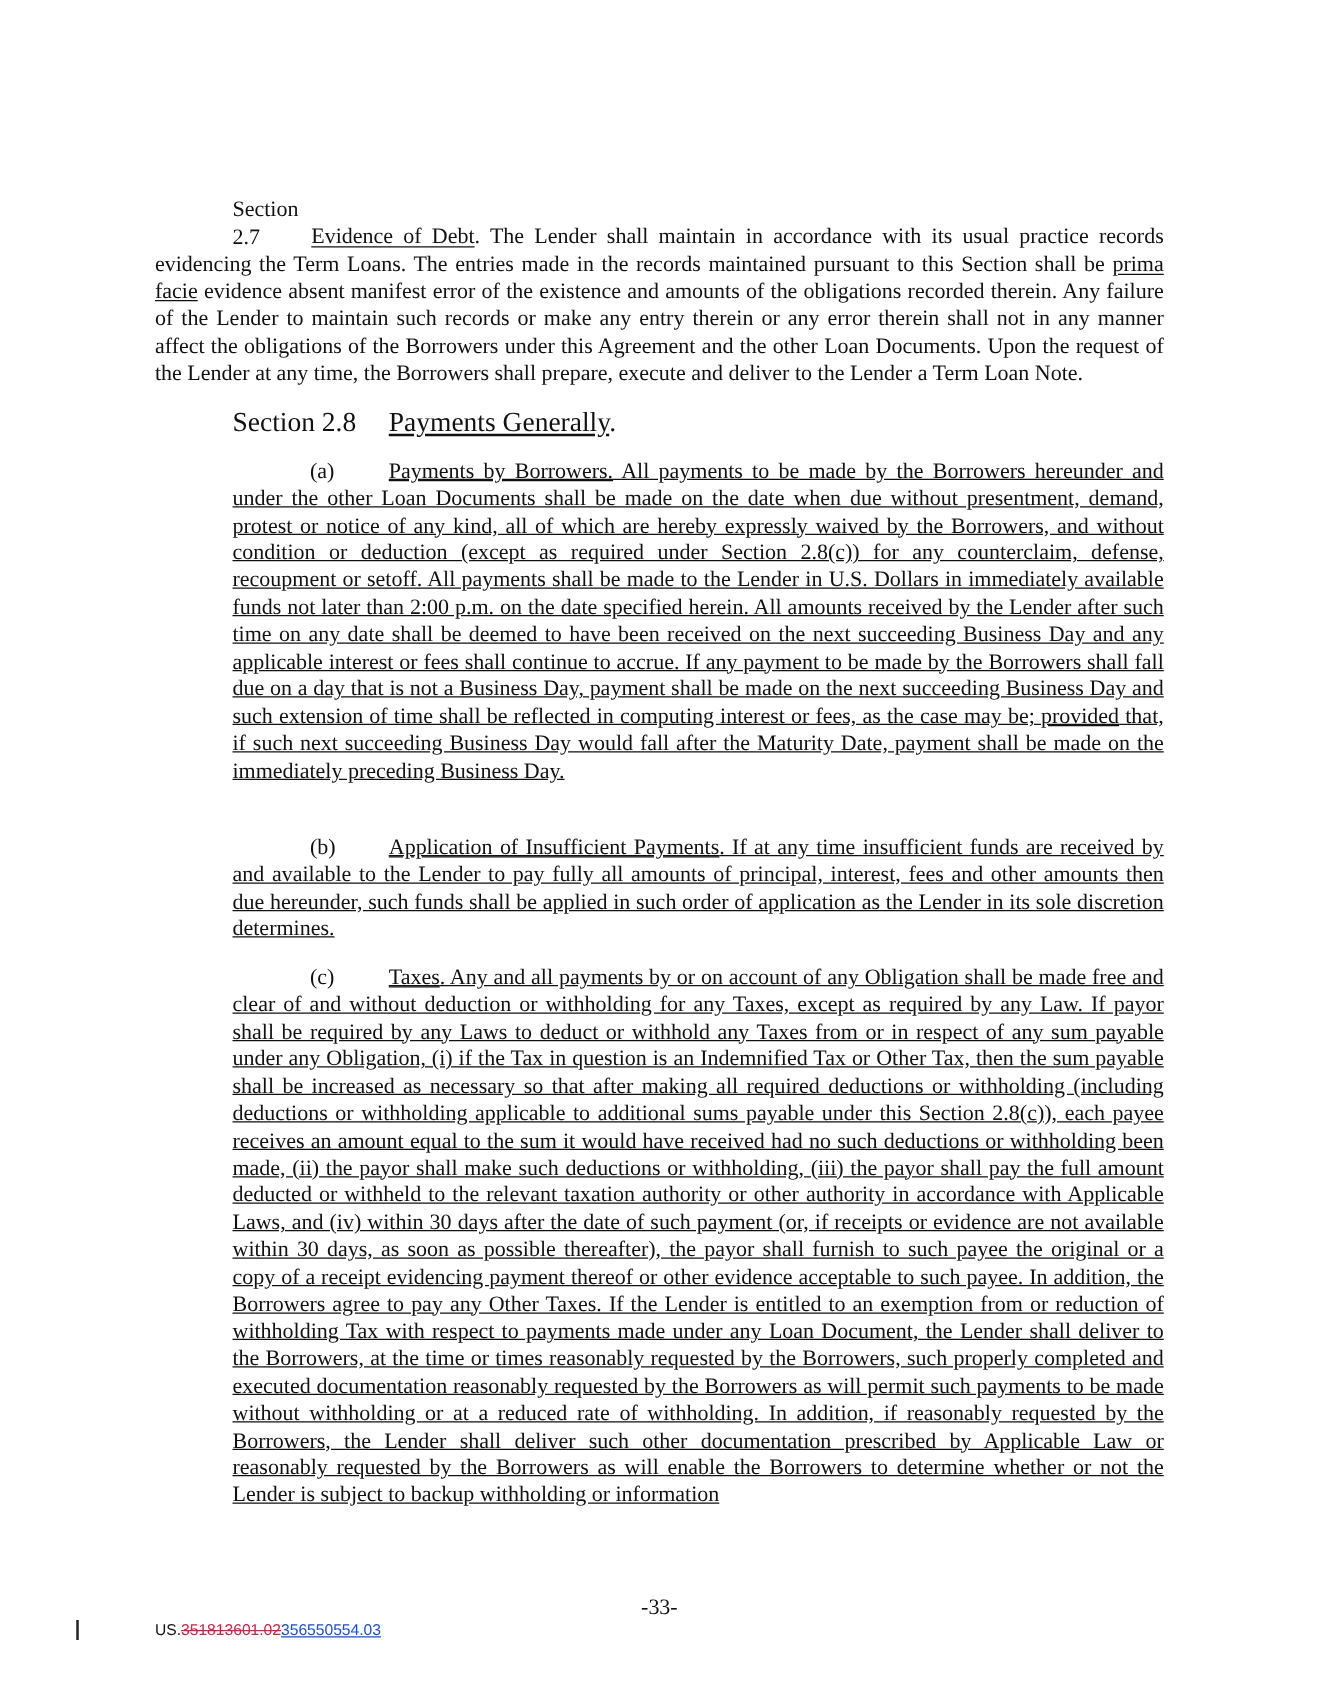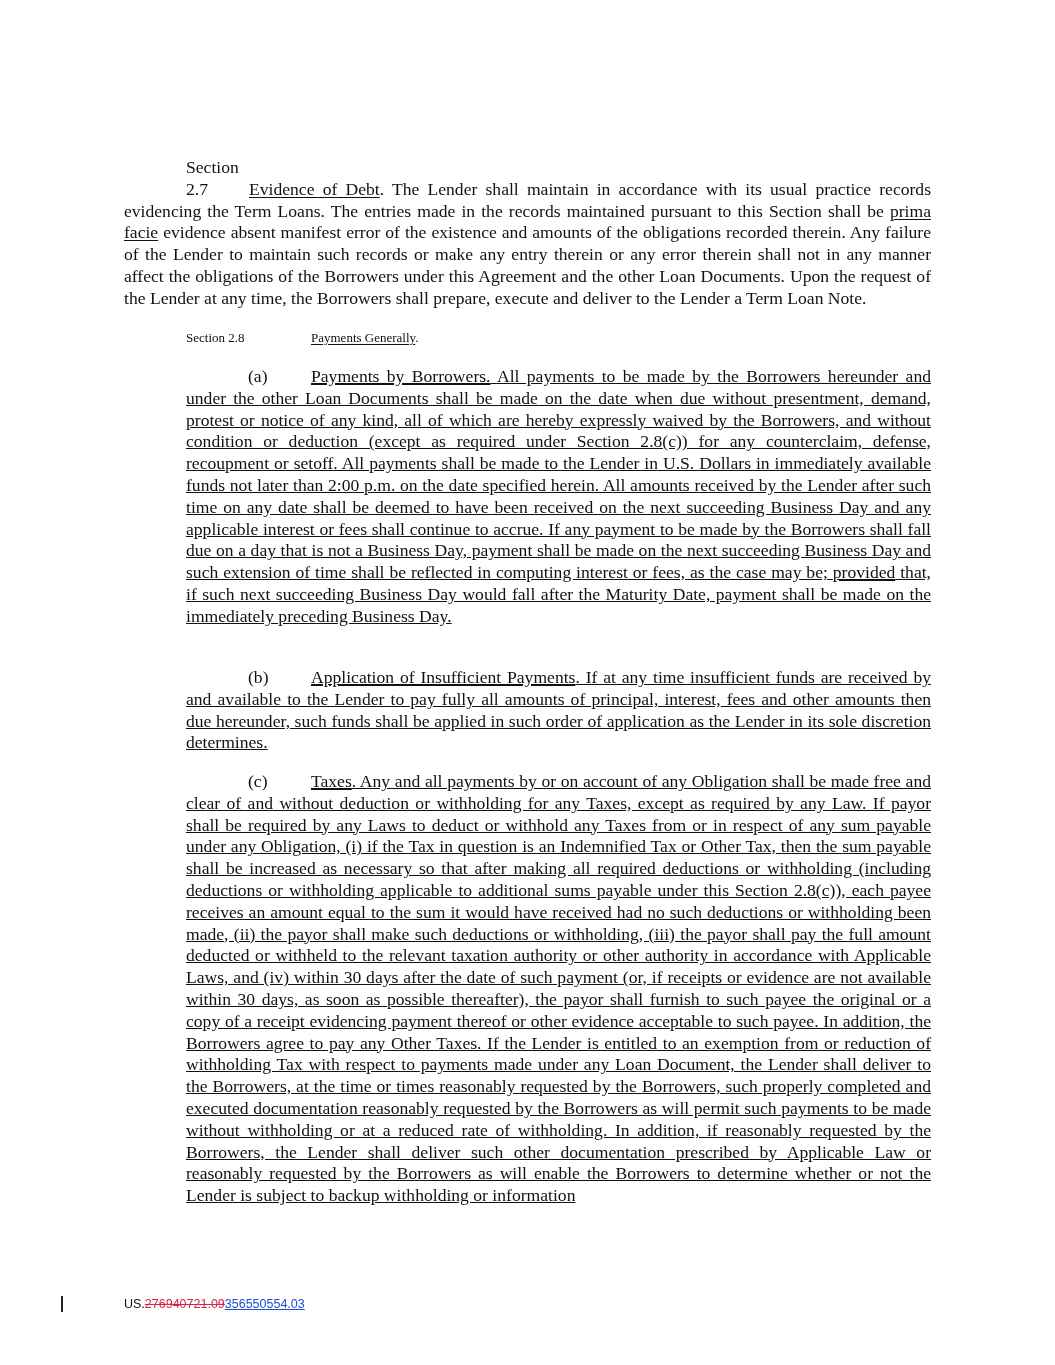--- a/index.html
+++ b/index.html
@@ -41,21 +41,21 @@
   }
   .label-num {
     display: inline-block;
     width: 63px;
     text-indent: 0;
   }
   .u { text-decoration: underline; text-underline-offset: 2px; }
   .heading-line {
     position: absolute;
     left: 186px;
-    font-size: 13px;
+    font-size: 22px;
     line-height: 21.8px;
   }
   .page-number {
     position: absolute;
     left: 0;
     width: 1055px;
     top: 1243px;
     text-align: center;
     font-size: 17.6px;
   }
@@ -87,16 +87,17 @@
   <p class="para p-main" style="top:125px;"><span class="label-num">Section 2.7</span><span class="u">Evidence of Debt</span><span>.  The Lender shall maintain in accordance with its usual practice records evidencing the Term Loans.  The entries made in the records maintained pursuant to this Section shall be </span><span class="u">prima</span> <span class="u">facie</span><span> evidence absent manifest error of the existence and amounts of the obligations recorded therein.  Any failure of the Lender to maintain such records or make any entry therein or any error therein shall not in any manner affect the obligations of the Borrowers under this Agreement and the other Loan Documents.  Upon the request of the Lender at any time, the Borrowers shall prepare, execute and deliver to the Lender a Term Loan Note.</span></p>
 
   <div class="heading-line" style="top:295px;"><span class="label-num" style="width:125px;">Section 2.8</span><span class="u">Payments Generally</span><span>.</span></div>
 
   <p class="para p-sub" style="top:334px;"><span class="label-num">(a)</span><span class="u">Payments by Borrowers.</span><span>  All payments to be made by the Borrowers hereunder and under the other Loan Documents shall be made on the date when due without presentment, demand, protest or notice of any kind, all of which are hereby expressly waived by the Borrowers, and without condition or deduction (except as required under Section 2.8(c)) for any counterclaim, defense, recoupment or setoff.  All payments shall be made to the Lender in U.S. Dollars in immediately available funds not later than 2:00 p.m. on the date specified herein.  All amounts received by the Lender after such time on any date shall be deemed to have been received on the next succeeding Business Day and any applicable interest or fees shall continue to accrue.  If any payment to be made by the Borrowers shall fall due on a day that is not a Business Day, payment shall be made on the next succeeding Business Day and such extension of time shall be reflected in computing interest or fees, as the case may be; </span><span class="u">provided</span><span> that, if such next succeeding Business Day would fall after the Maturity Date, payment shall be made on the immediately preceding Business Day.</span></p>
 
   <p class="para p-sub" style="top:635px;"><span class="label-num">(b)</span><span class="u">Application of Insufficient Payments</span><span>.  If at any time insufficient funds are received by and available to the Lender to pay fully all amounts of principal, interest, fees and other amounts then due hereunder, such funds shall be applied in such order of application as the Lender in its sole discretion determines.</span></p>
 
   <p class="para p-sub" style="top:739px;"><span class="label-num">(c)</span><span class="u">Taxes</span><span>.  Any and all payments by or on account of any Obligation shall be made free and clear of and without deduction or withholding for any Taxes, except as required by any Law.  If payor shall be required by any Laws to deduct or withhold any Taxes from or in respect of any sum payable under any Obligation, (i) if the Tax in question is an Indemnified Tax or Other Tax, then the sum payable shall be increased as necessary so that after making all required deductions or withholding (including deductions or withholding applicable to additional sums payable under this Section 2.8(c)), each payee receives an amount equal to the sum it would have received had no such deductions or withholding been made, (ii) the payor shall make such deductions or withholding, (iii) the payor shall pay the full amount deducted or withheld to the relevant taxation authority or other authority in accordance with Applicable Laws, and (iv) within 30 days after the date of such payment (or, if receipts or evidence are not available within 30 days, as soon as possible thereafter), the payor shall furnish to such payee the original or a copy of a receipt evidencing payment thereof or other evidence acceptable to such payee.  In addition, the Borrowers agree to pay any Other Taxes.  If the Lender is entitled to an exemption from or reduction of withholding Tax with respect to payments made under any Loan Document, the Lender shall deliver to the Borrowers, at the time or times reasonably requested by the Borrowers, such properly completed and executed documentation reasonably requested by the Borrowers as will permit such payments to be made without withholding or at a reduced rate of withholding.  In addition, if reasonably requested by the Borrowers, the Lender shall deliver such other documentation prescribed by Applicable Law or reasonably requested by the Borrowers as will enable the Borrowers to determine whether or not the Lender is subject to backup withholding or information</span></p>
 
+  <div class="page-number">-33-</div>
   <div class="change-bar"></div>
-  <div class="footer-id"><span>US.</span><span class="deleted">276940721.09</span><span class="inserted">356550554.03</span></div>
+  <div class="footer-id"><span>US.</span><span class="deleted">351813601.02</span><span class="inserted">356550554.03</span></div>
 
 </div>
 
 </body></html>

